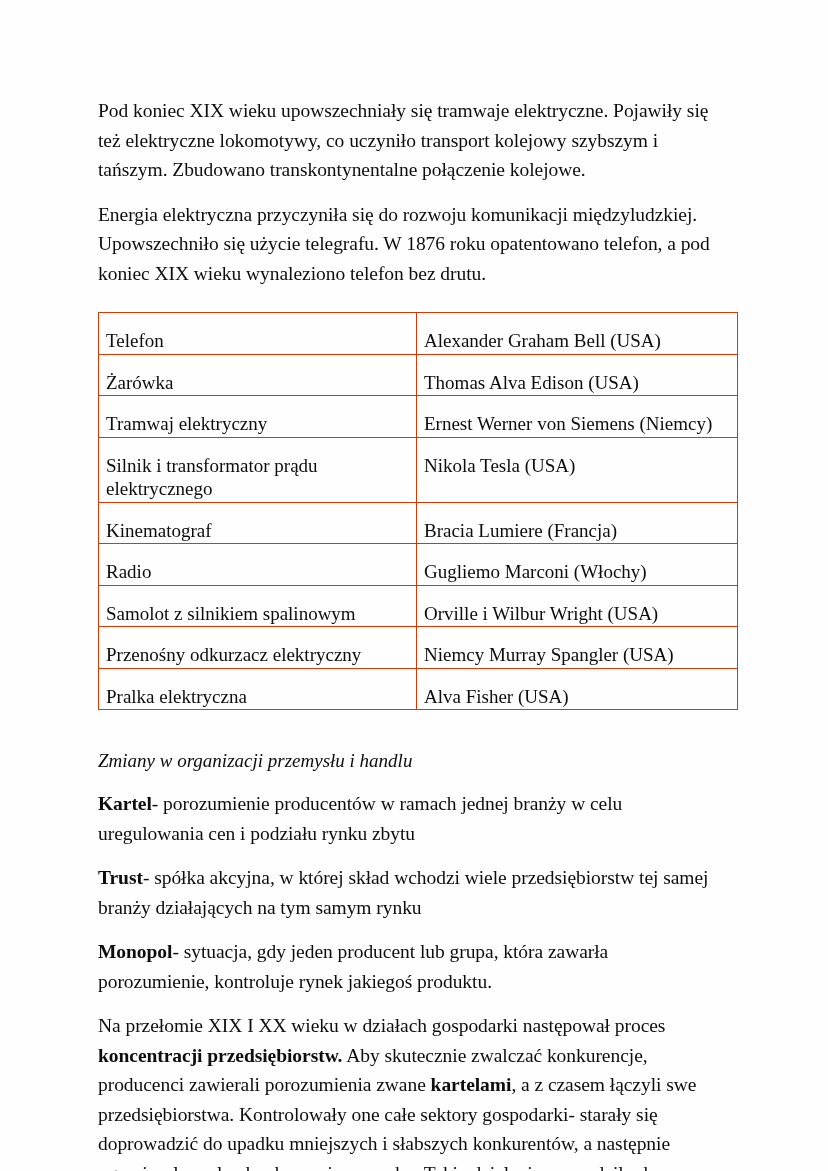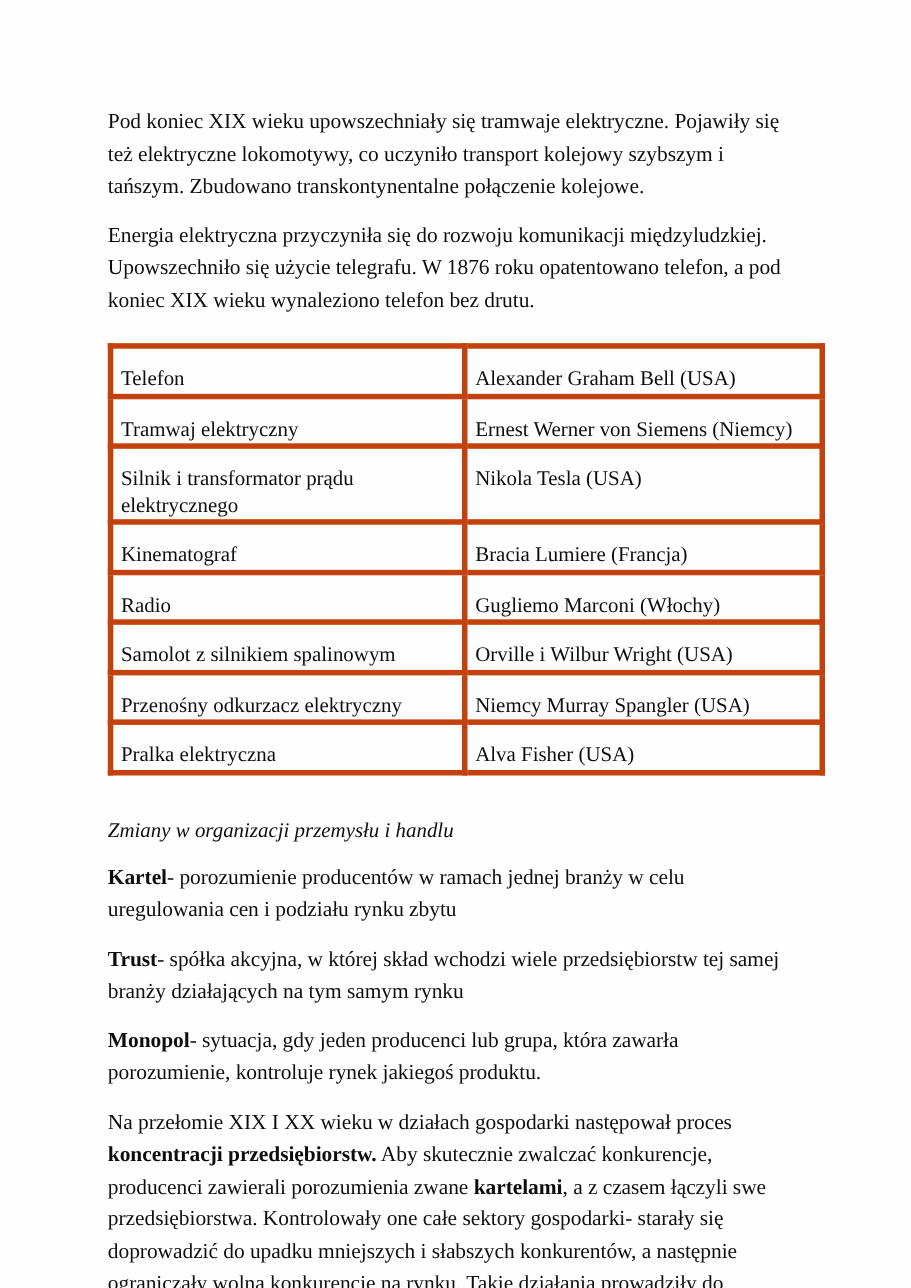--- a/index.html
+++ b/index.html
@@ -48,21 +48,21 @@
     color: #0d0d0d;
   }
   
   table.invent {
     border-collapse: collapse;
     width: 625px;
     margin: 0;
     table-layout: fixed;
   }
   table.invent td {
-    border: 5px solid #c2410c;
+    border: 1px solid #c2410c;
     font-size: 19px;
     line-height: 23.5px;
     padding: 16px 0 1px 7px;
     vertical-align: top;
     color: #0d0d0d;
     height: 21px;
   }
   table.invent td.col-left  { width: 310px; }
   table.invent td.col-right { width: 313px; }
   
@@ -80,20 +80,24 @@
 
     <p class="para">Energia elektryczna przyczyniła się do rozwoju komunikacji międzyludzkiej. Upowszechniło się użycie telegrafu. W 1876 roku opatentowano telefon, a pod koniec XIX wieku wynaleziono telefon bez drutu.</p>
 
     <div class="gap-before-table"></div>
 
     <table class="invent">
       <tbody>
         <tr>
           <td class="col-left">Telefon</td>
           <td class="col-right">Alexander Graham Bell (USA)</td>
+        </tr>
+        <tr>
+          <td class="col-left">Żarówka</td>
+          <td class="col-right">Thomas Alva Edison (USA)</td>
         </tr>
         <tr>
           <td class="col-left">Tramwaj elektryczny</td>
           <td class="col-right">Ernest Werner von Siemens (Niemcy)</td>
         </tr>
         <tr>
           <td class="col-left">Silnik i transformator prądu elektrycznego</td>
           <td class="col-right">Nikola Tesla (USA)</td>
         </tr>
         <tr>
@@ -120,21 +124,21 @@
     </table>
 
     <div class="gap-after-table"></div>
 
     <p class="heading-italic">Zmiany w organizacji przemysłu i handlu</p>
 
     <p class="para"><span class="b">Kartel</span><span>- porozumienie producentów w ramach jednej branży w celu uregulowania cen i podziału rynku zbytu</span></p>
 
     <p class="para"><span class="b">Trust</span><span>- spółka akcyjna, w której skład wchodzi wiele przedsiębiorstw tej samej branży działających na tym samym rynku</span></p>
 
-    <p class="para"><span class="b">Monopol</span><span>- sytuacja, gdy jeden producenci lub grupa, która zawarła porozumienie, kontroluje rynek jakiegoś produktu.</span></p>
+    <p class="para"><span class="b">Monopol</span><span>- sytuacja, gdy jeden producent lub grupa, która zawarła porozumienie, kontroluje rynek jakiegoś produktu.</span></p>
 
     <p class="para"><span>Na przełomie XIX I XX wieku w działach gospodarki następował proces </span><span class="b">koncentracji przedsiębiorstw.</span><span> Aby skutecznie zwalczać konkurencje, producenci zawierali porozumienia zwane </span><span class="b">kartelami</span><span>, a z czasem łączyli swe przedsiębiorstwa. Kontrolowały one całe sektory gospodarki- starały się doprowadzić do upadku mniejszych i słabszych konkurentów, a następnie ograniczały wolną konkurencję na rynku. Takie działania prowadziły do </span><span class="b">monopolizacji gospodarki.</span></p>
 
     <div class="gap-before-rozwoj"></div>
 
     <p class="heading-italic">Rozwój nauki</p>
 
     <p class="para">Osiągnięcia naukowe:</p>
 
   </div>

